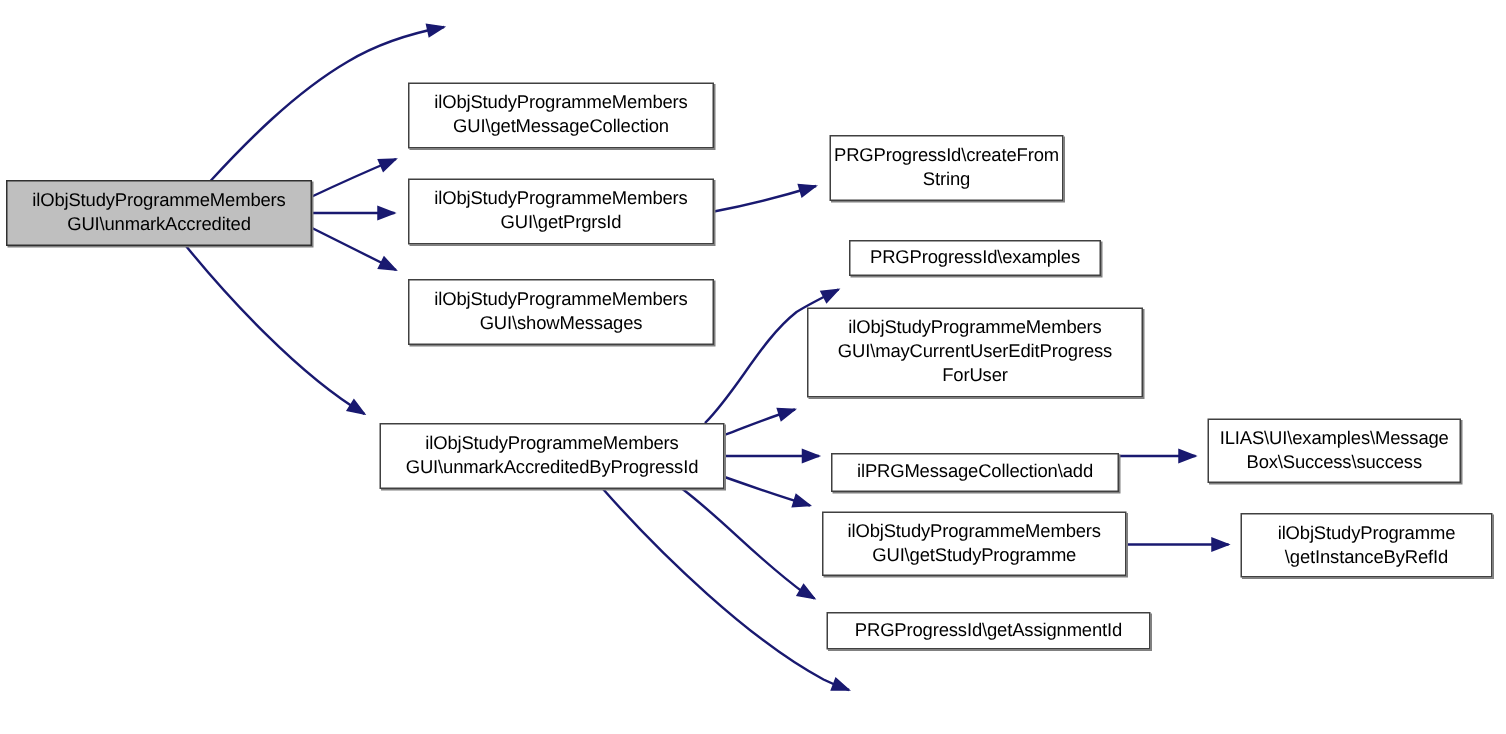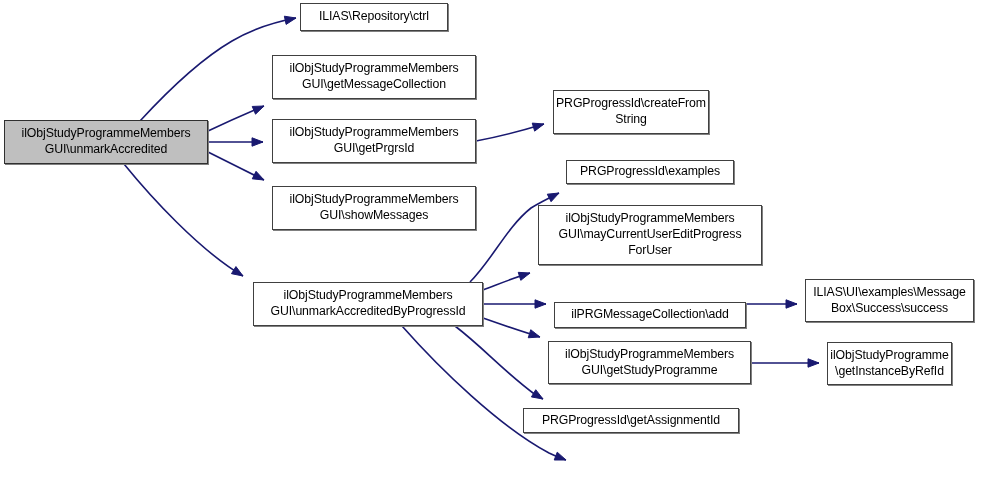--- a/index.html
+++ b/index.html
@@ -84,36 +84,35 @@
       <polygon points="543.00,399.00 531.41,396.93 535.74,389.73" class="edge-head"></polygon>
       <path d="M 402,326 C 440,369 500,427 549,453 555,456 560,458 566,460" class="edge-path"></path>
       <polygon points="566.00,460.00 554.23,460.00 557.22,452.16" class="edge-head"></polygon>
       <path d="M 746,304 L 797,304" class="edge-path"></path>
       <polygon points="797.00,304.00 786.00,308.20 786.00,299.80" class="edge-head"></polygon>
       <path d="M 751,363 L 819,363" class="edge-path"></path>
       <polygon points="819.00,363.00 808.00,367.20 808.00,358.80" class="edge-head"></polygon>
     </svg>
 <div class="node highlight" style="left: 4px; top: 120px; width: 204px; height: 44px;">ilObjStudyProgrammeMembers
 GUI\unmarkAccredited</div>
-    <div class="node" style="left: 300px; top: 3px; width: 148px; height: 28px;">ILIAS\Repository\ctrl</div>
     <div class="node" style="left: 272px; top: 55px; width: 204px; height: 44px;">ilObjStudyProgrammeMembers
 GUI\getMessageCollection</div>
     <div class="node" style="left: 272px; top: 119px; width: 204px; height: 44px;">ilObjStudyProgrammeMembers
 GUI\getPrgrsId</div>
     <div class="node" style="left: 272px; top: 186px; width: 204px; height: 44px;">ilObjStudyProgrammeMembers
 GUI\showMessages</div>
     <div class="node" style="left: 253px; top: 282px; width: 230px; height: 44px;">ilObjStudyProgrammeMembers
 GUI\unmarkAccreditedByProgressId</div>
     <div class="node" style="left: 553px; top: 90px; width: 156px; height: 44px;">PRGProgressId\createFrom
 String</div>
     <div class="node" style="left: 566px; top: 160px; width: 168px; height: 24px;">PRGProgressId\examples</div>
     <div class="node" style="left: 538px; top: 205px; width: 224px; height: 60px;">ilObjStudyProgrammeMembers
 GUI\mayCurrentUserEditProgress
 ForUser</div>
     <div class="node" style="left: 554px; top: 302px; width: 192px; height: 26px;">ilPRGMessageCollection\add</div>
     <div class="node" style="left: 548px; top: 341px; width: 203px; height: 43px;">ilObjStudyProgrammeMembers
 GUI\getStudyProgramme</div>
-    <div class="node" style="left: 523px; top: 408px; width: 216px; height: 25px;">PRGProgressId\getAssignmentId</div>
+    <div class="node" style="left: 551px; top: 408px; width: 216px; height: 25px;">PRGProgressId\getAssignmentId</div>
     <div class="node" style="left: 805px; top: 279px; width: 169px; height: 43px;">ILIAS\UI\examples\Message
 Box\Success\success</div>
-    <div class="node" style="left: 827px; top: 342px; width: 125px; height: 43px;">ilObjStudyProgramme
+    <div class="node" style="left: 827px; top: 342px; width: 168px; height: 43px;">ilObjStudyProgramme
 \getInstanceByRefId</div>
   </div>
 
 </body></html>

